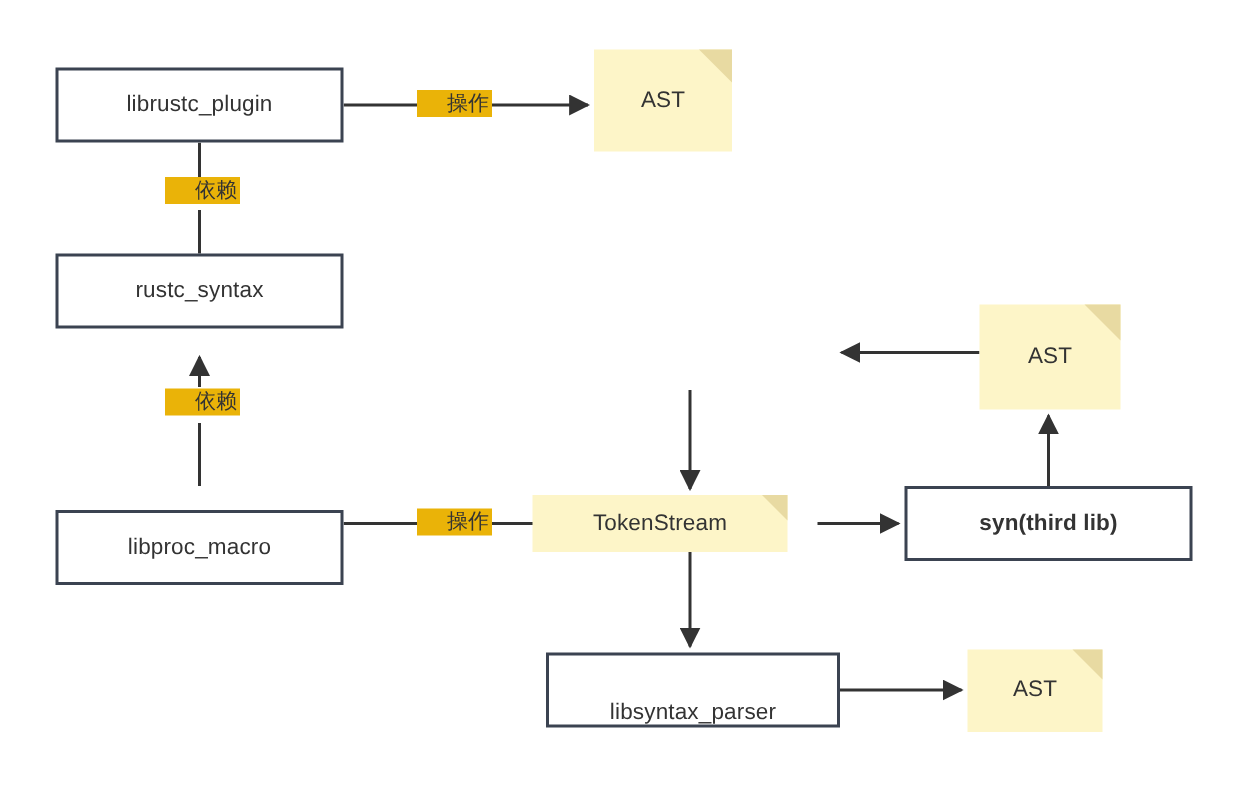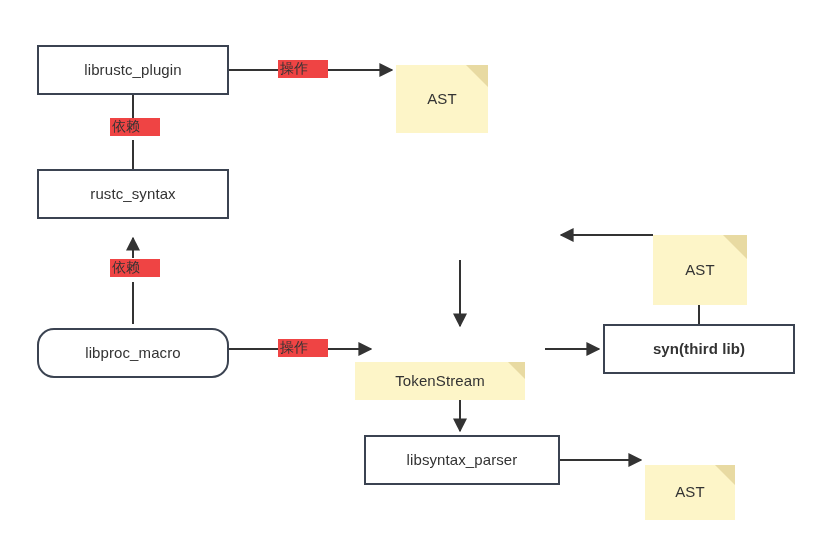--- a/index.html
+++ b/index.html
@@ -40,37 +40,36 @@
     letter-spacing: 0.1px;
     white-space: nowrap;
   }
   .node.box {
     background: #ffffff;
     border: 2px solid #3b4351;
   }
   .node.note {
     background: #fdf5c8;
     border: none;
-    margin-top: 32px;
   }
   .note-fold {
     position: absolute;
     top: 0;
     right: 0;
     width: 0;
     height: 0;
   }
   .edge-label {
     position: absolute;
     font-size: 14px;
     color: #333333;
-    background: #ef4444;
+    background: #eab308;
     padding: 0 2px;
     white-space: nowrap;
-    text-align: left;
+    text-align: right;
   }
 </style>
 </head>
 <body>
 
 <div id="canvas">
 
   <svg id="edges" viewBox="0 0 832 534" width="832" height="534" xmlns="http://www.w3.org/2000/svg">
     <defs>
       <marker id="arrow" viewBox="0 0 10 10" refX="9" refY="5" markerWidth="7" markerHeight="7" orient="auto-start-reverse">
@@ -135,34 +134,34 @@
   <div class="node box" style="left:37px; top:169px; width:192px; height:50px;">
     <span>rustc_syntax</span>
   </div>
 
 
   <div class="node note" style="left:653px; top:203px; width:94px; height:70px;">
     <span class="note-fold" style="border-top:24px solid #e8daa2; border-left:24px solid transparent;"></span>
     <span>AST</span>
   </div>
 
-  <div class="node box" style="left:37px; top:328px; width:192px; height:50px;border-radius:17px;">
+  <div class="node box" style="left:37px; top:340px; width:192px; height:50px;">
     <span>libproc_macro</span>
   </div>
 
   <div class="node note" style="left:355px; top:330px; width:170px; height:38px;">
     <span class="note-fold" style="border-top:17px solid #e8daa2; border-left:17px solid transparent;"></span>
     <span>TokenStream</span>
   </div>
 
   <div class="node box" style="left:603px; top:324px; width:192px; height:50px;font-weight:bold;">
     <span>syn(third lib)</span>
   </div>
 
-  <div class="node box" style="left:364px; top:435px; width:196px; height:50px;">
+  <div class="node box" style="left:364px; top:435px; width:196px; height:50px;align-items:flex-end;">
     <span>libsyntax_parser</span>
   </div>
 
   <div class="node note" style="left:645px; top:433px; width:90px; height:55px;">
     <span class="note-fold" style="border-top:20px solid #e8daa2; border-left:20px solid transparent;"></span>
     <span>AST</span>
   </div>
 
   <div class="edge-label" style="left:278px; top:60px; width:46px;">操作</div>
 

